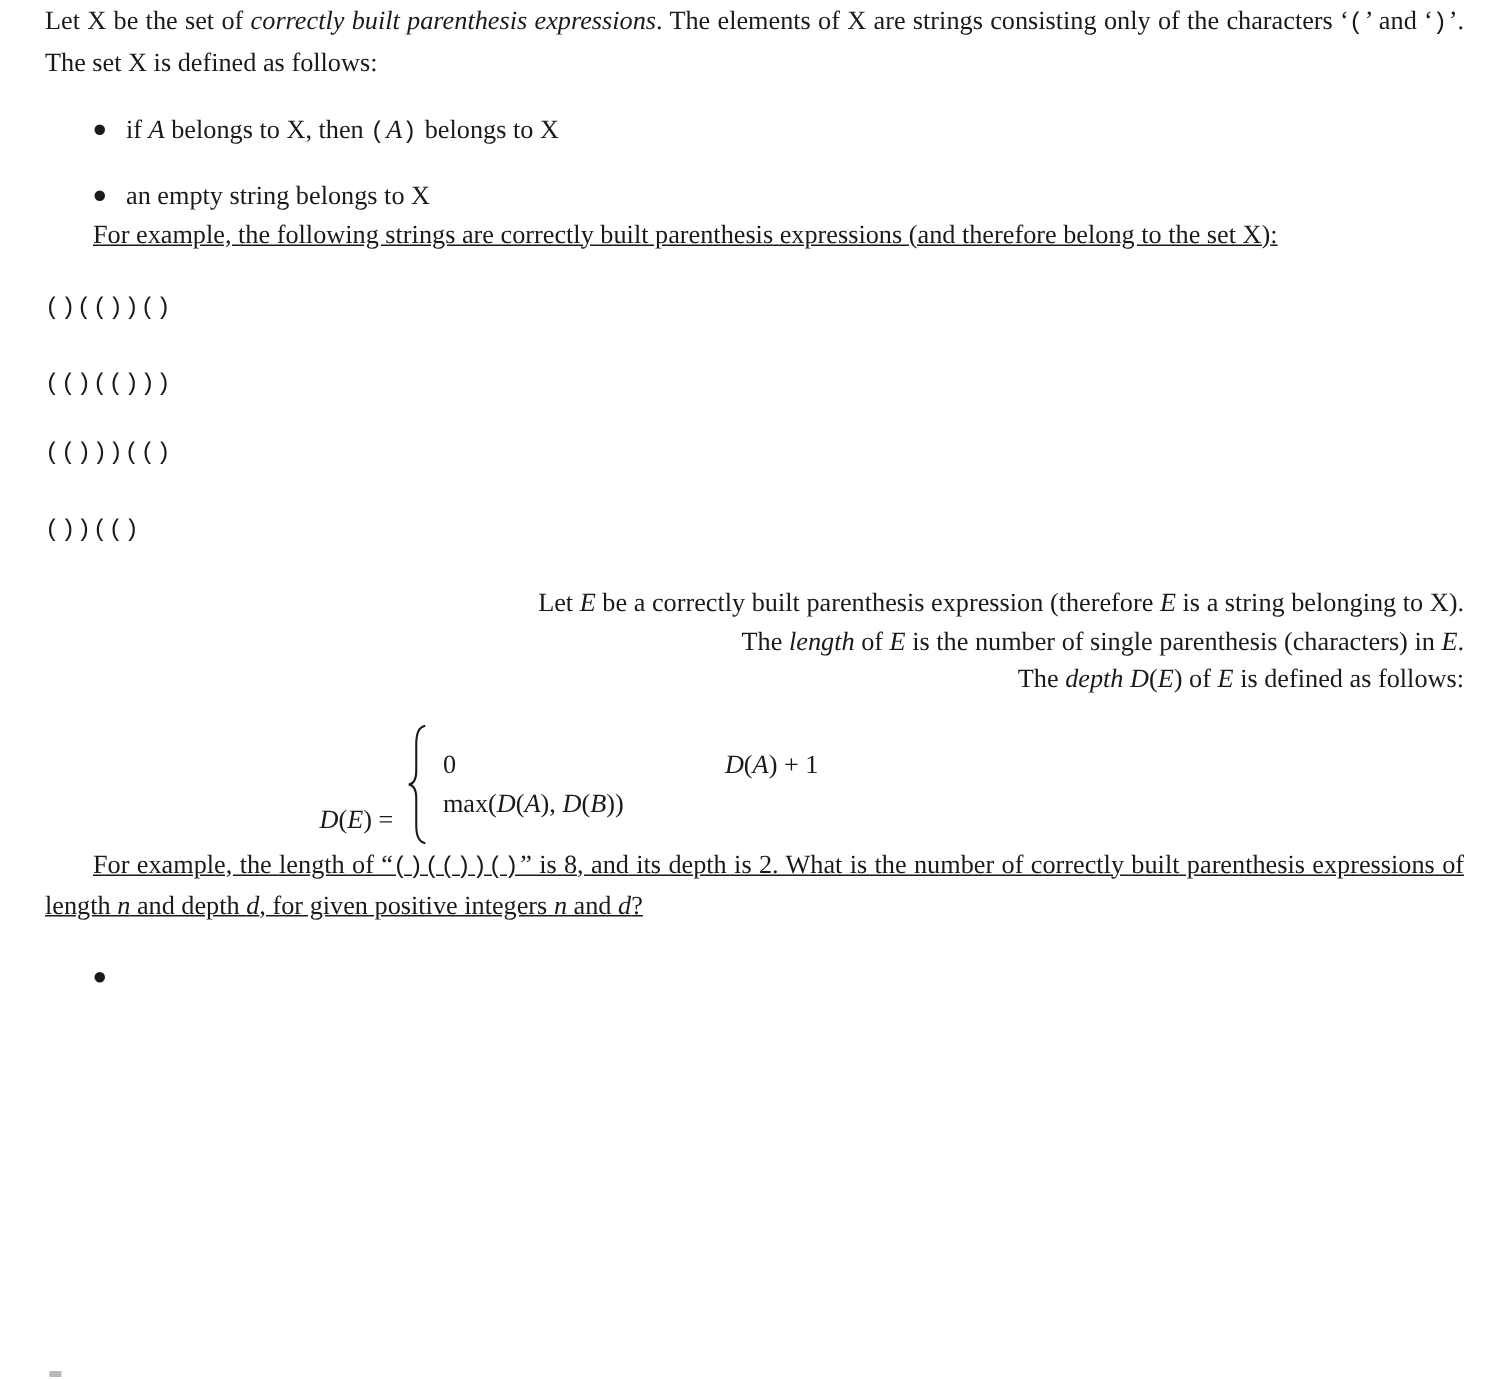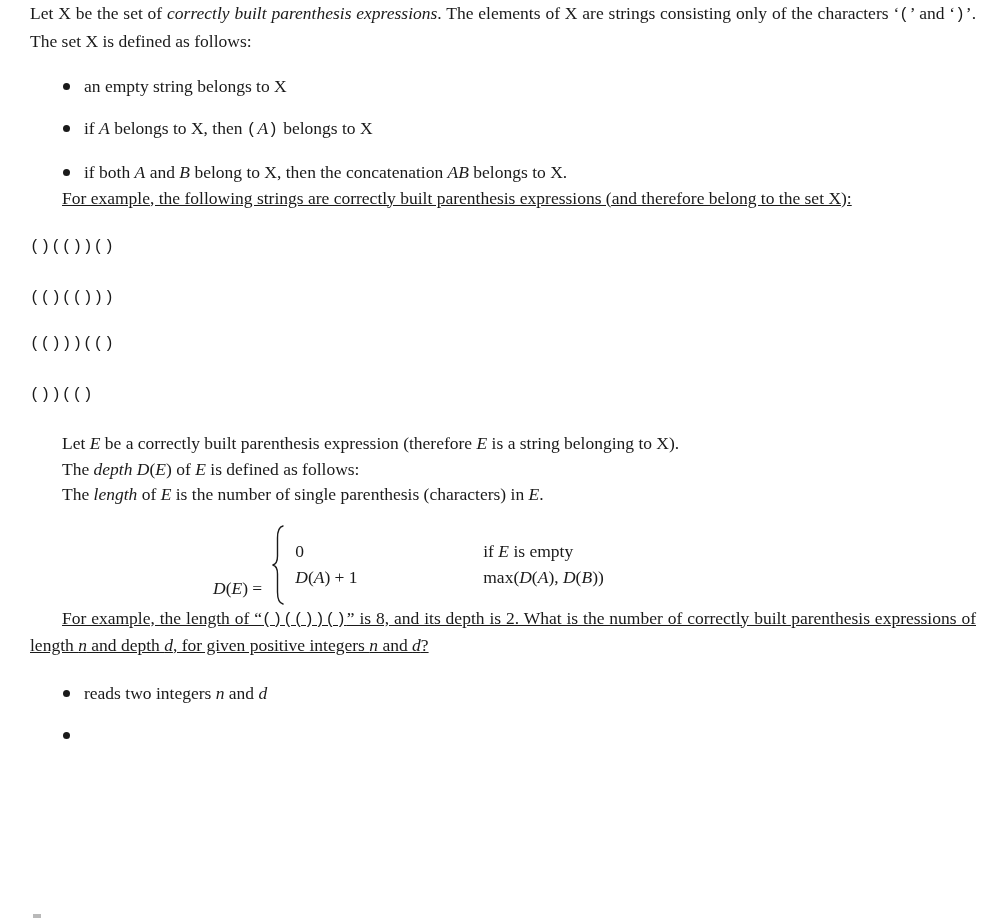--- a/index.html
+++ b/index.html
@@ -41,21 +41,21 @@
   .mono-line {
     font-family: "Liberation Mono", "DejaVu Sans Mono", monospace;
     font-size: 16px;
     letter-spacing: 1px;
     line-height: 20px;
     white-space: pre;
   }
   .mono-gap-1 { margin-top: 26px; }
   .mono-gap-2 { margin-top: 31px; }
 
-  .def-block { margin-top: 26px; }
+  .def-block { margin-top: 26px; text-align: right; }
 
   .formula {
     display: flex;
     align-items: center;
     margin: 16px 0 0 183px;
   }
   .formula-lhs { margin-right: 9px; white-space: pre; margin-top: 48px; }
   .brace-wrap { margin-right: 10px; display: flex; align-items: center; }
   .cases { display: grid; grid-template-columns: 188px auto; }
   .case-expr, .case-cond { line-height: 25.5px; white-space: pre; }
@@ -76,70 +76,61 @@
 </head>
 <body>
 
 <div class="page">
 
   <p class="para"><span class="seg-rm">Let X be the set of </span><span class="seg-it">correctly built parenthesis expressions</span><span class="seg-rm">. The elements of X are strings consisting only of the characters ‘</span><span class="seg-tt">(</span><span class="seg-rm">’ and ‘</span><span class="seg-tt">)</span><span class="seg-rm">’. The set X is defined as follows:</span></p>
 
   <ul class="bullets">
     <li>
       <span class="bullet-dot"></span>
-      <span><span class="seg-rm">an empty string belongs to X</span></span>
-    </li>
-    <li>
-      <span class="bullet-dot"></span>
       <span><span class="seg-rm">if </span><span class="seg-it">A</span><span class="seg-rm"> belongs to X, then </span><span class="seg-tt">(</span><span class="seg-it">A</span><span class="seg-tt">)</span><span class="seg-rm"> belongs to X</span></span>
     </li>
     <li>
       <span class="bullet-dot"></span>
-      <span><span class="seg-rm">if both </span><span class="seg-it">A</span><span class="seg-rm"> and </span><span class="seg-it">B</span><span class="seg-rm"> belong to X, then the concatenation </span><span class="seg-it">AB</span><span class="seg-rm"> belongs to X.</span></span>
+      <span><span class="seg-rm">an empty string belongs to X</span></span>
     </li>
   </ul>
 
   <p class="para indent mt-p2"><span class="seg-rm">For example, the following strings are correctly built parenthesis expressions (and therefore belong to the set X):</span></p>
 
   <div class="mono-line mono-gap-1">()(())()</div>
   <div class="mono-line mono-gap-2">(()(()))</div>
 
 
   <div class="mono-line mono-gap-1">(()))(()</div>
   <div class="mono-line mono-gap-2">())(()</div>
 
   <div class="def-block">
     <div class="line-indent"><span class="seg-rm">Let </span><span class="seg-it">E</span><span class="seg-rm"> be a correctly built parenthesis expression (therefore </span><span class="seg-it">E</span><span class="seg-rm"> is a string belonging to X).</span></div>
+    <div class="line-indent"><span class="seg-rm">The </span><span class="seg-it">length</span><span class="seg-rm"> of </span><span class="seg-it">E</span><span class="seg-rm"> is the number of single parenthesis (characters) in </span><span class="seg-it">E</span><span class="seg-rm">.</span></div>
     <div class="line-indent"><span class="seg-rm">The </span><span class="seg-it">depth D</span><span class="seg-rm">(</span><span class="seg-it">E</span><span class="seg-rm">) of </span><span class="seg-it">E</span><span class="seg-rm"> is defined as follows:</span></div>
-    <div class="line-indent"><span class="seg-rm">The </span><span class="seg-it">length</span><span class="seg-rm"> of </span><span class="seg-it">E</span><span class="seg-rm"> is the number of single parenthesis (characters) in </span><span class="seg-it">E</span><span class="seg-rm">.</span></div>
   </div>
 
   <div class="formula">
     <span class="formula-lhs"><span class="seg-it">D</span><span class="seg-rm">(</span><span class="seg-it">E</span><span class="seg-rm">) =</span></span>
     <span class="brace-wrap">
       <svg width="14" height="82" viewBox="0 0 14 82" aria-hidden="true">
         <path d="M12 2 C7.5 3 6.5 8 6.5 14 L6.5 32 C6.5 38 5 40.5 1.5 41 C5 41.5 6.5 44 6.5 50 L6.5 68 C6.5 74 7.5 79 12 80" fill="none" stroke="#1a1a1a" stroke-width="1.4" stroke-linecap="round"></path>
       </svg>
     </span>
     <div class="cases">
       <div class="case-expr"><span class="seg-rm">0</span></div>
-      <div class="case-cond"><span class="seg-rm">if </span><span class="seg-it">E</span><span class="seg-rm"> is empty</span></div>
       <div class="case-expr"><span class="seg-it">D</span><span class="seg-rm">(</span><span class="seg-it">A</span><span class="seg-rm">) + 1</span></div>
       <div class="case-expr"><span class="seg-rm">max(</span><span class="seg-it">D</span><span class="seg-rm">(</span><span class="seg-it">A</span><span class="seg-rm">), </span><span class="seg-it">D</span><span class="seg-rm">(</span><span class="seg-it">B</span><span class="seg-rm">))</span></div>
     </div>
   </div>
 
   <p class="para indent mt-p5"><span class="seg-rm">For example, the length of “</span><span class="seg-tt">()(())()</span><span class="seg-rm">” is 8, and its depth is 2. What is the number of correctly built parenthesis expressions of length </span><span class="seg-it">n</span><span class="seg-rm"> and depth </span><span class="seg-it">d</span><span class="seg-rm">, for given positive integers </span><span class="seg-it">n</span><span class="seg-rm"> and </span><span class="seg-it">d</span><span class="seg-rm">?</span></p>
 
 
   <ul class="bullets second">
     <li>
       <span class="bullet-dot"></span>
-      <span><span class="seg-rm">reads two integers </span><span class="seg-it">n</span><span class="seg-rm"> and </span><span class="seg-it">d</span></span>
-    </li>
-    <li>
-      <span class="bullet-dot"></span>
     </li>
   </ul>
 
   <div class="cutoff-glyph"></div>
 
 </div>
 
 </body></html>

